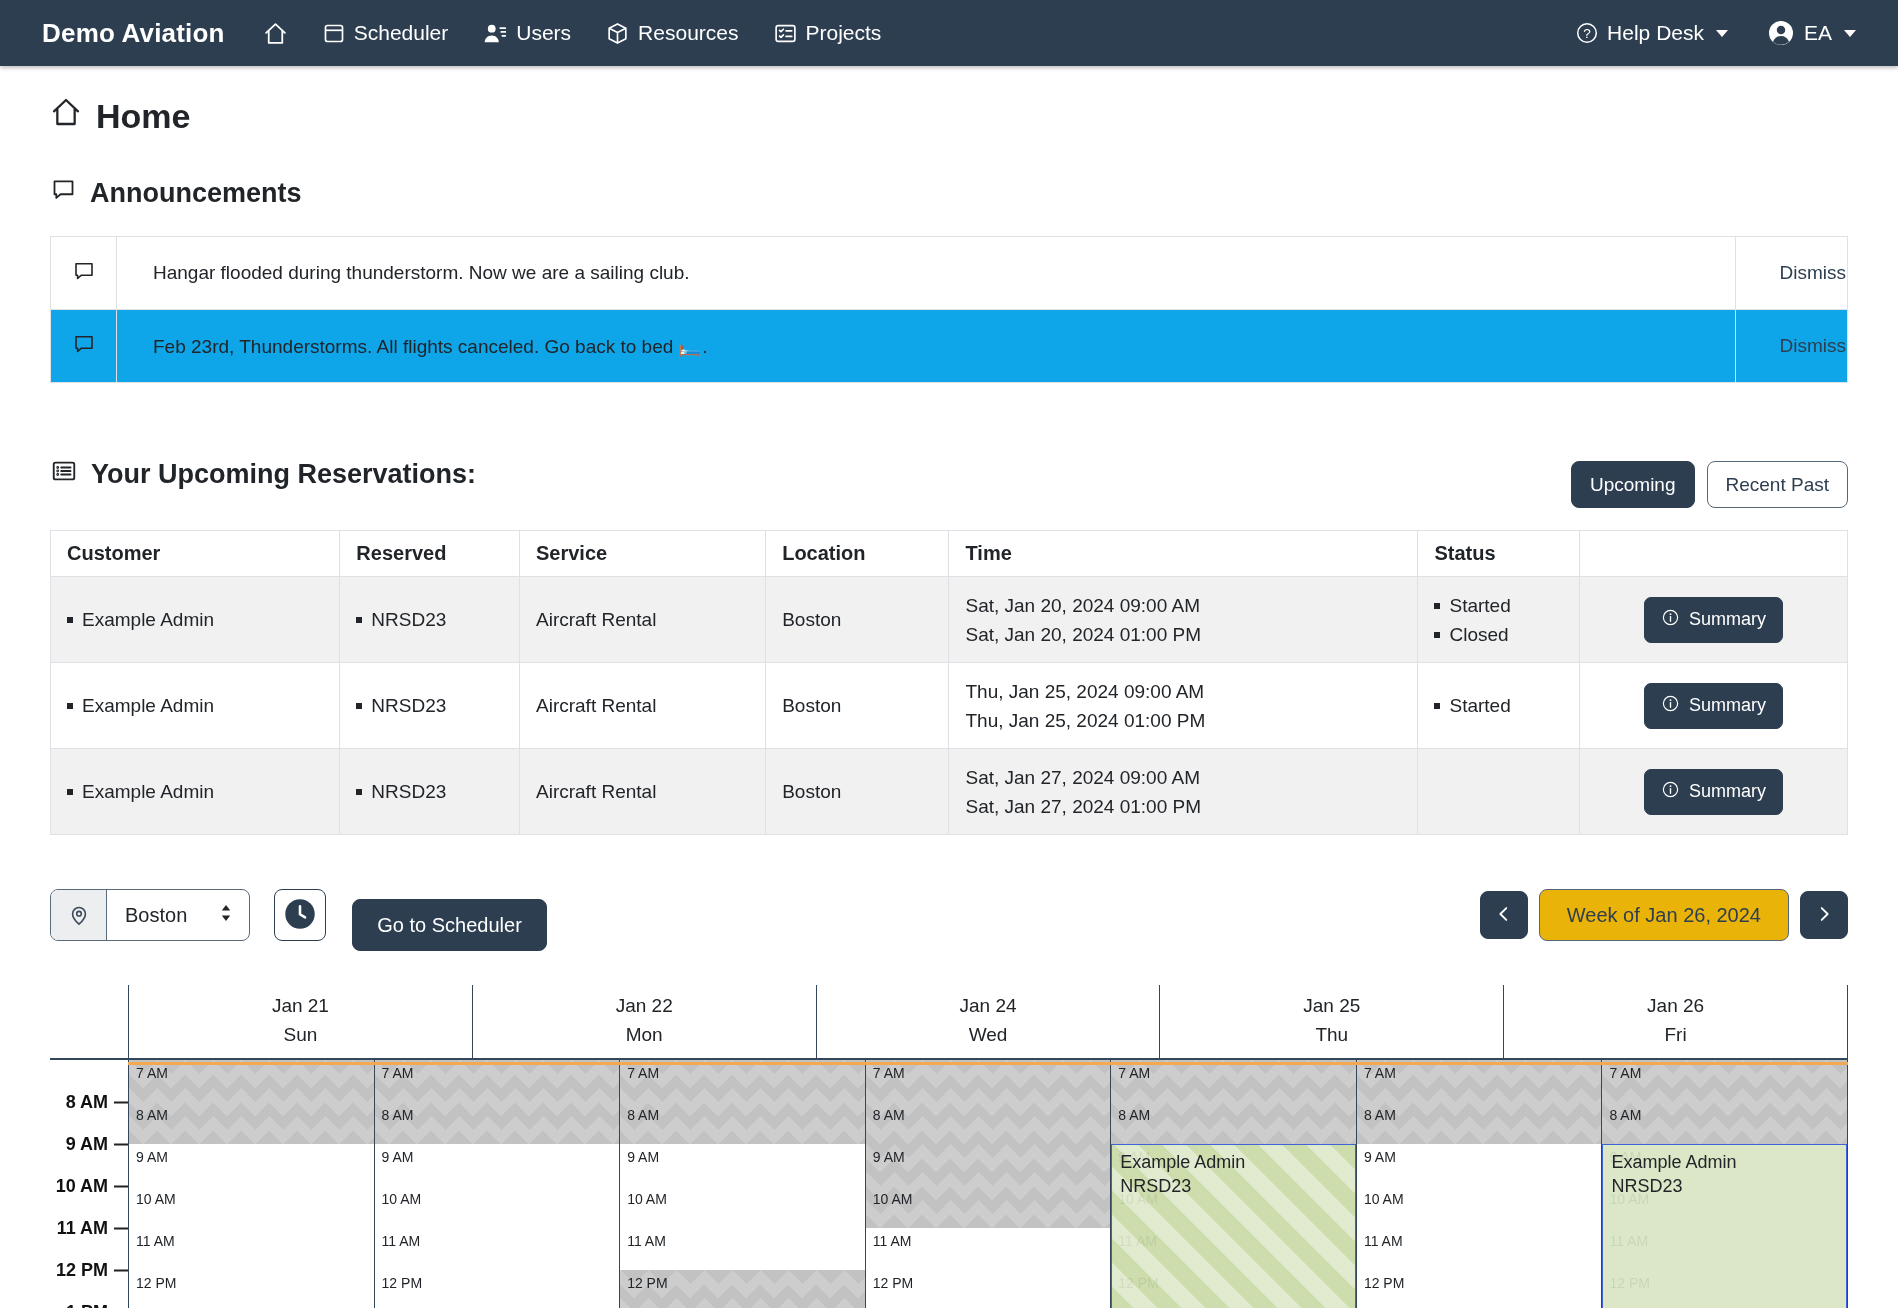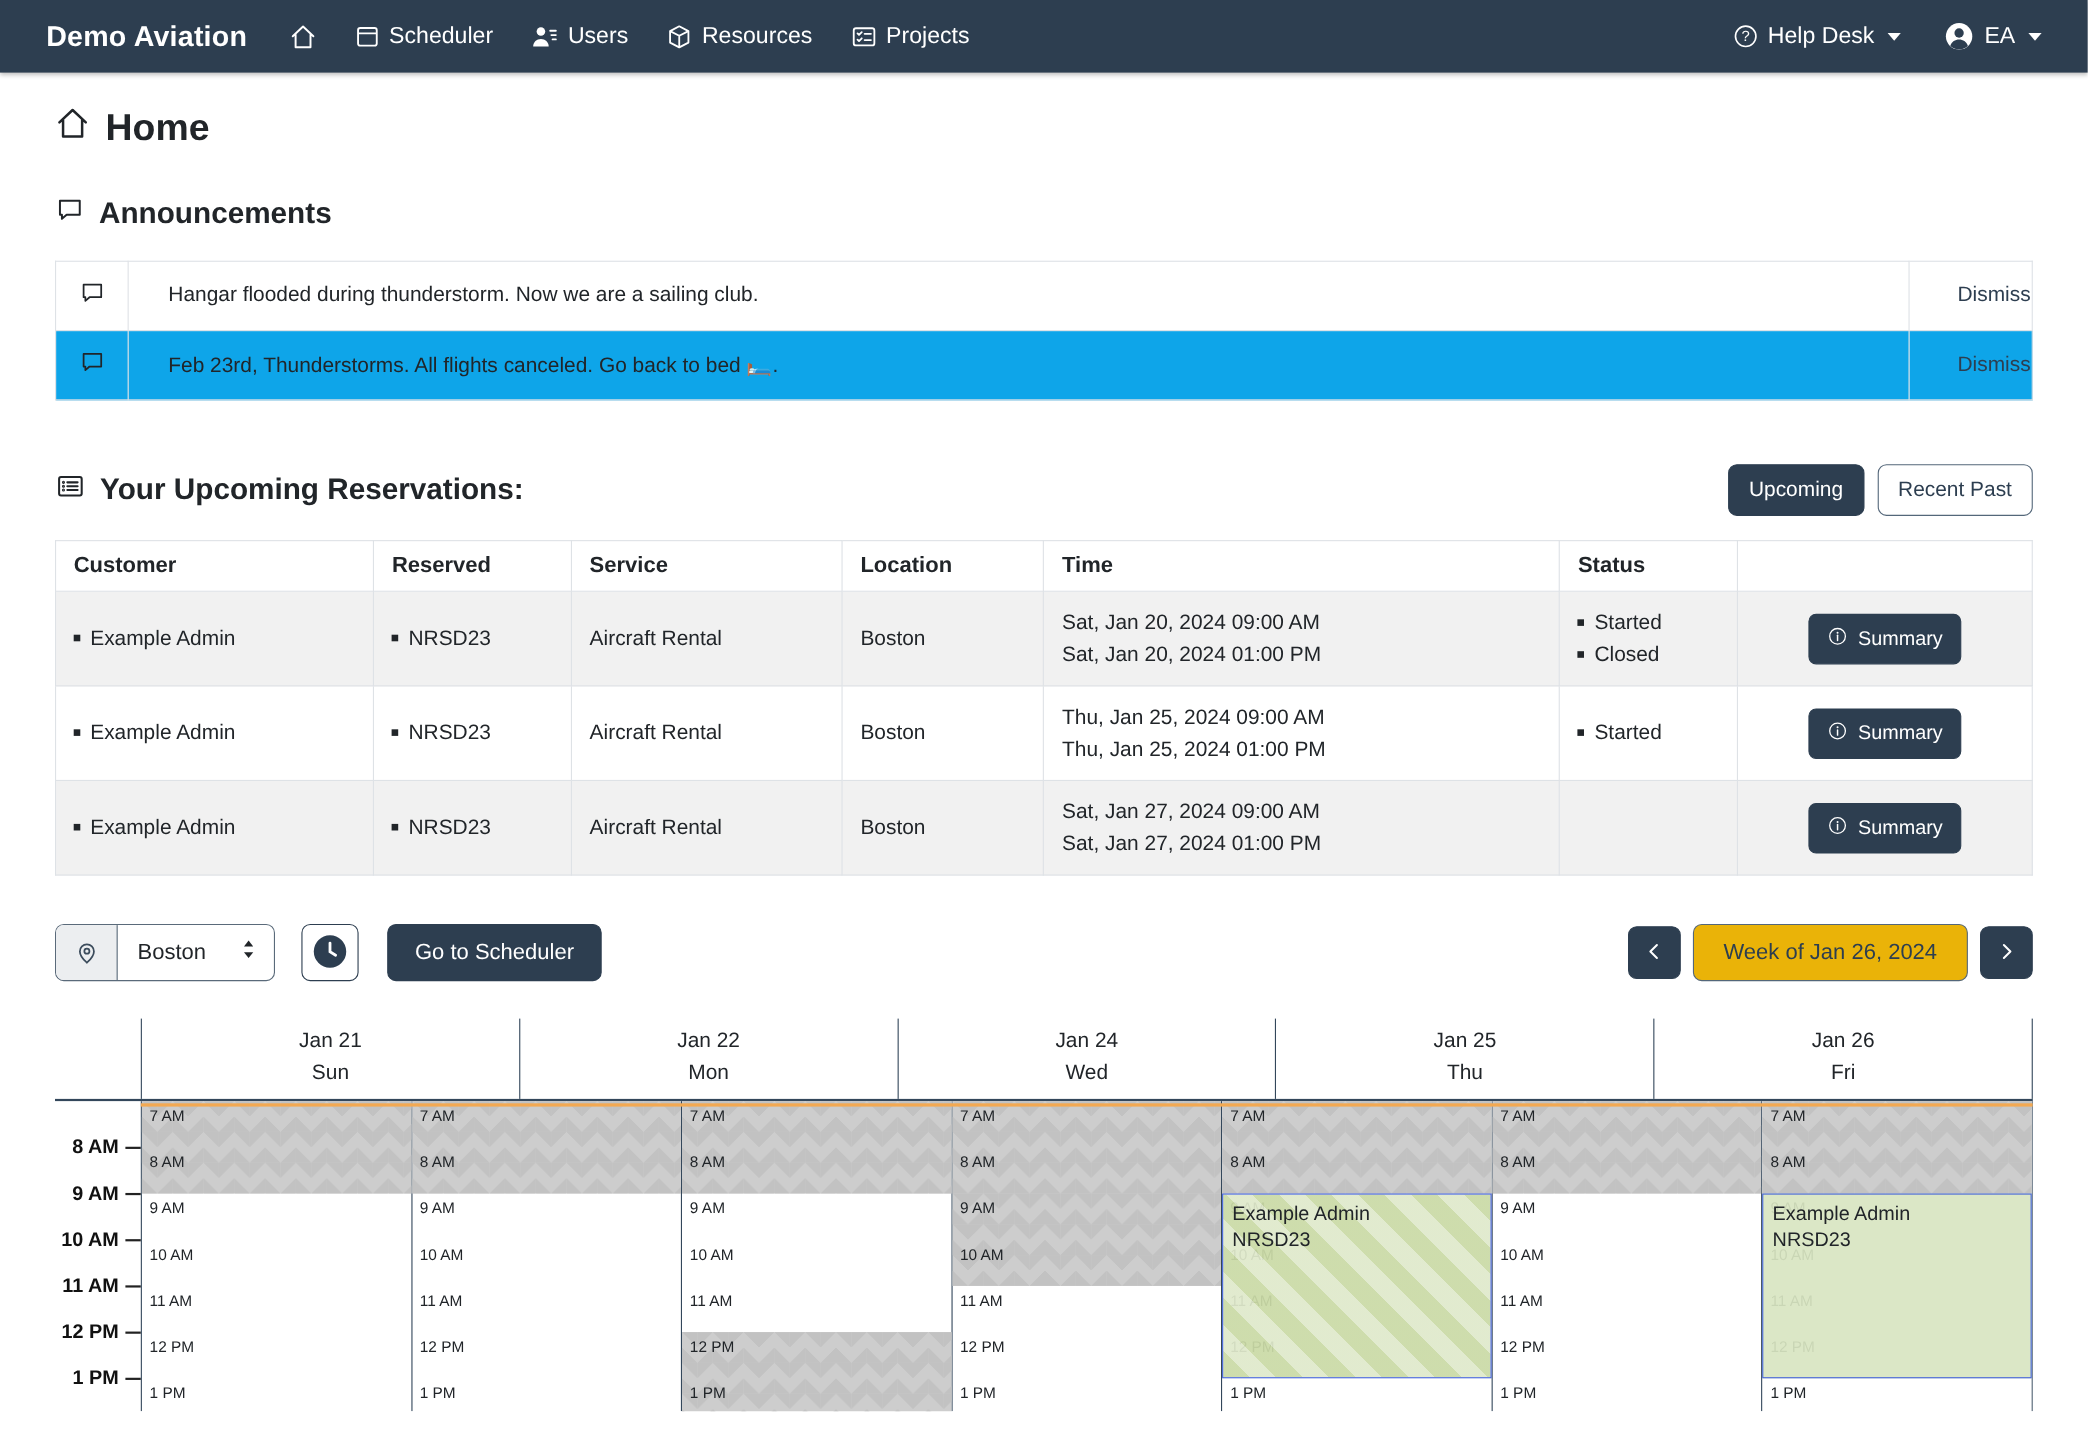--- a/index.html
+++ b/index.html
@@ -22,30 +22,30 @@
     border-top:7px solid #fff;display:inline-block;margin-left:4px;}
 
   
   .content{padding:0 50px;}
   .home-head{display:flex;align-items:center;gap:14px;font-size:34px;font-weight:700;margin-top:30px;}
   .sec-head{display:flex;align-items:center;gap:13px;font-size:27px;font-weight:700;}
   .ann-head{margin-top:40px;}
 
   
   table.ann{width:100%;border-collapse:collapse;margin-top:26px;border:1px solid var(--tbl);}
-  table.ann td{border:1px solid var(--tbl);height:63px;font-size:19px;}
+  table.ann td{border:1px solid var(--tbl);height:73px;font-size:19px;}
   td.ann-icon{width:66px;text-align:center;}
   td.ann-text{padding-left:36px;}
   td.ann-dismiss{width:112px;text-align:right;color:var(--navy);cursor:pointer;font-weight:500;}
   tr.ann-alt{background:#0ea5e9;}
 
   
   .res-bar{display:flex;align-items:center;justify-content:space-between;margin-top:58px;}
   .res-filters{display:flex;gap:12px;}
-  .btn{border-radius:8px;font-size:19px;font-family:inherit;cursor:pointer;line-height:1;}
+  .btn{border-radius:8px;font-size:19px;font-family:inherit;cursor:pointer;line-height:1;margin-top:20px;}
   .btn-dark{background:var(--navy);color:#fff;border:1px solid var(--navy);padding:13px 18px;}
   .btn-outline{background:#fff;color:var(--navy);border:1px solid #54677a;padding:13px 18px;}
 
   table.res{width:100%;border-collapse:collapse;margin-top:22px;border:1px solid var(--tbl);}
   table.res th{border:1px solid var(--tbl);text-align:left;font-size:20px;padding:11px 16px;}
   table.res td{border:1px solid var(--tbl);font-size:19px;padding:12px 16px;height:86px;vertical-align:middle;}
   table.res tbody tr:nth-child(odd){background:#f1f1f1;}
   .bullet::before{content:"";display:inline-block;width:6px;height:6px;background:#212529;margin-right:9px;vertical-align:3px;}
   .cell-line{line-height:29px;}
   td.act-cell{text-align:center;}

